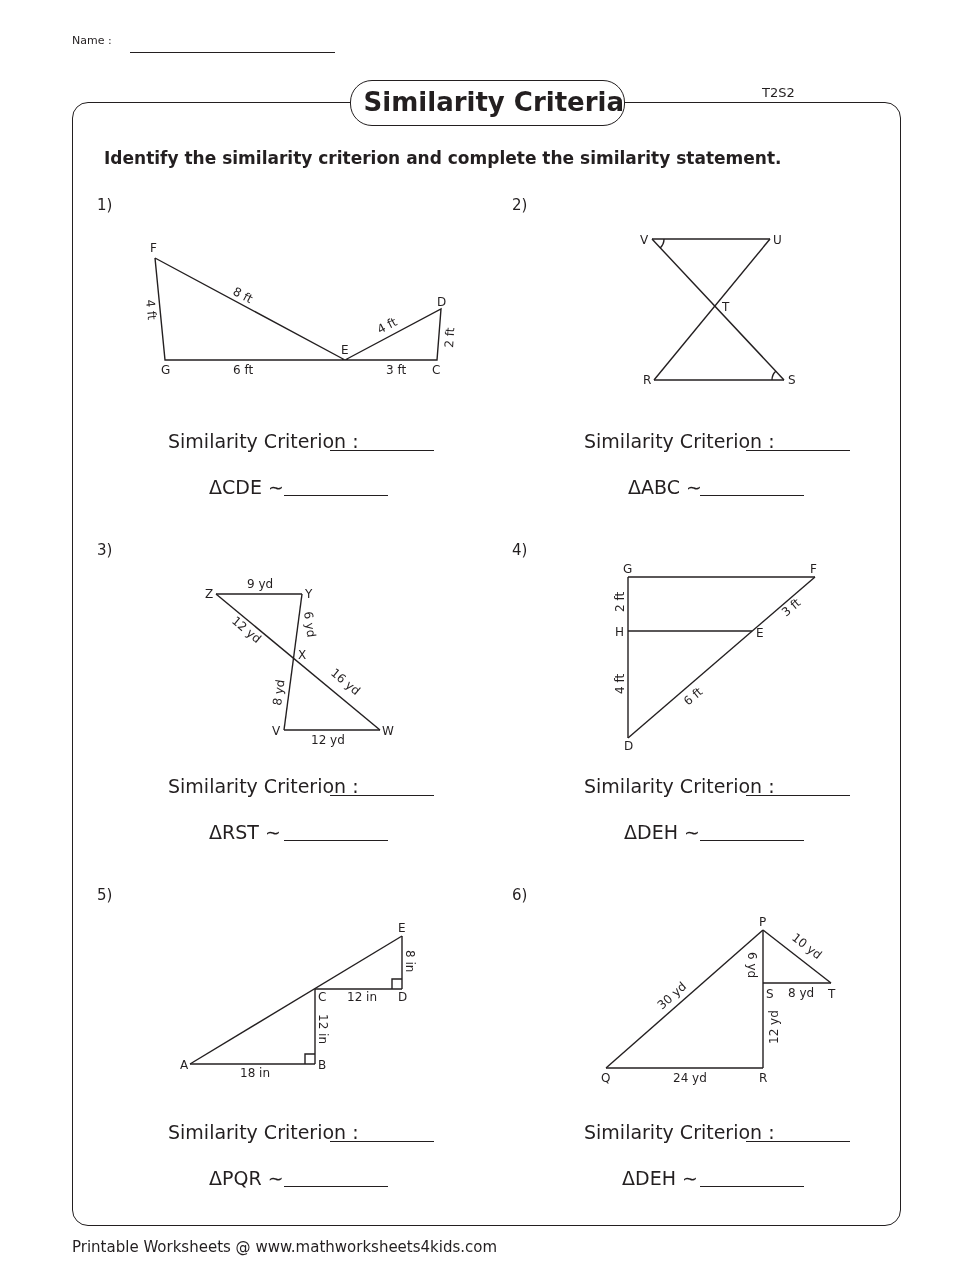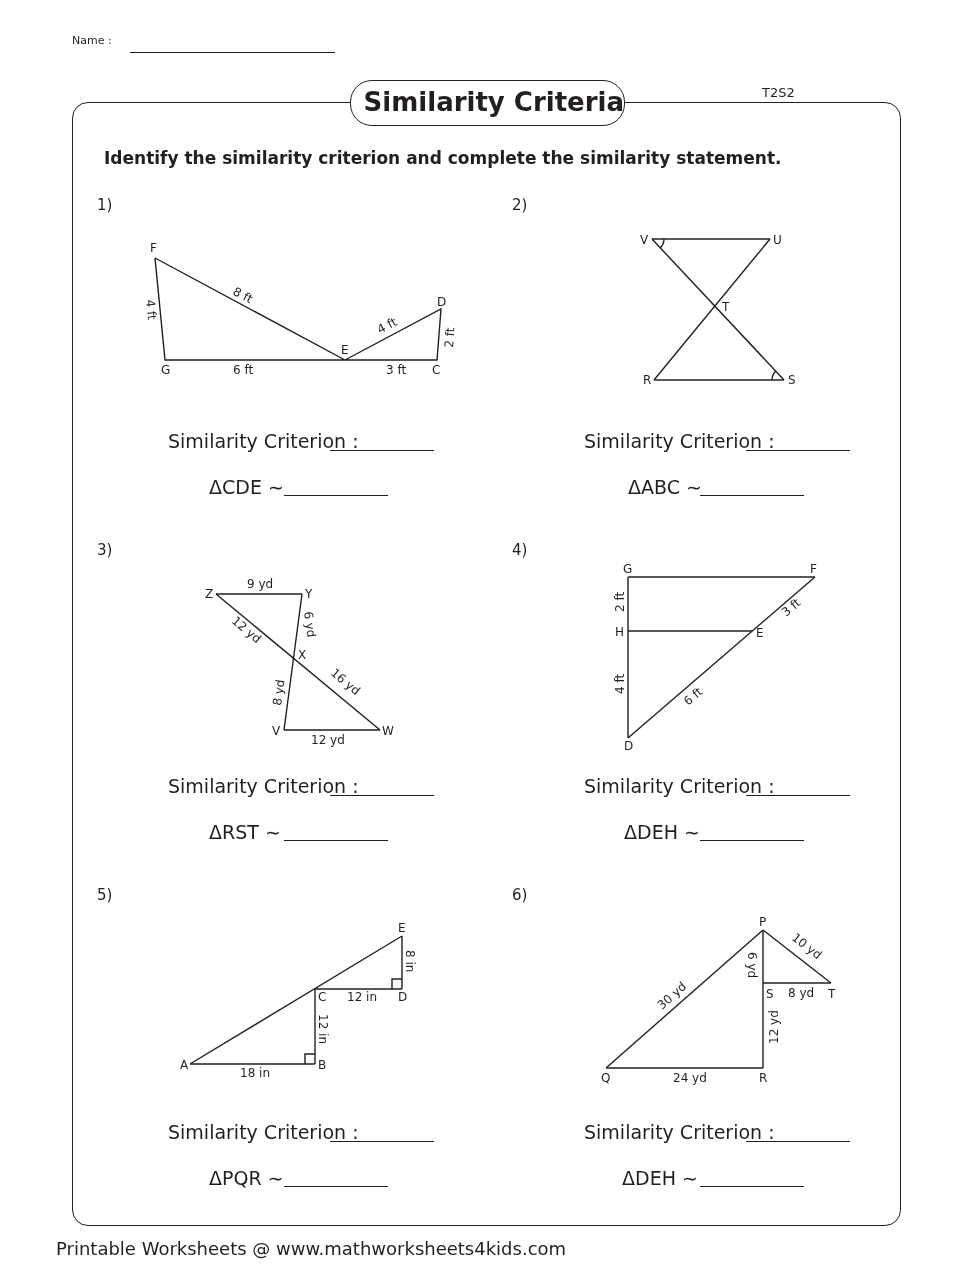--- a/index.html
+++ b/index.html
@@ -12,21 +12,21 @@
   #title-box { left:350px; top:80px; width:275px; height:46px; background:#fff; border:1.6px solid #231f20; border-radius:22px; box-sizing:border-box;
                font-size:26px; font-weight:bold; text-align:right; line-height:42px; }
   #code { left:746px; top:85px; font-size:13px;margin-left:16px; }
   #instructions { left:104px; top:148px; font-size:17px;font-weight:bold; }
   .num { font-size:15px; }
   .crit { font-size:19px; }
   .blank { border-bottom:1.3px solid #231f20; width:104px; height:0; }
   .stmt { font-size:19px; }
   svg text { font-family:"DejaVu Sans", sans-serif; font-size:12px; fill:#231f20; }
   svg line, svg polyline, svg polygon, svg path { stroke:#231f20; stroke-width:1.4; fill:none; }
-  #footer { left:56px; top:1238px; font-size:18px; }
+  #footer { left:72px; top:1238px; font-size:15px; }
 </style>
 </head>
 <body>
 
 <div class="abs" id="name-label">Name :</div>
 <div class="abs" id="name-line"></div>
 
 <div class="abs" id="frame"></div>
 <div class="abs" id="title-box">Similarity Criteria</div>
 <div class="abs" id="code">T2S2</div>

